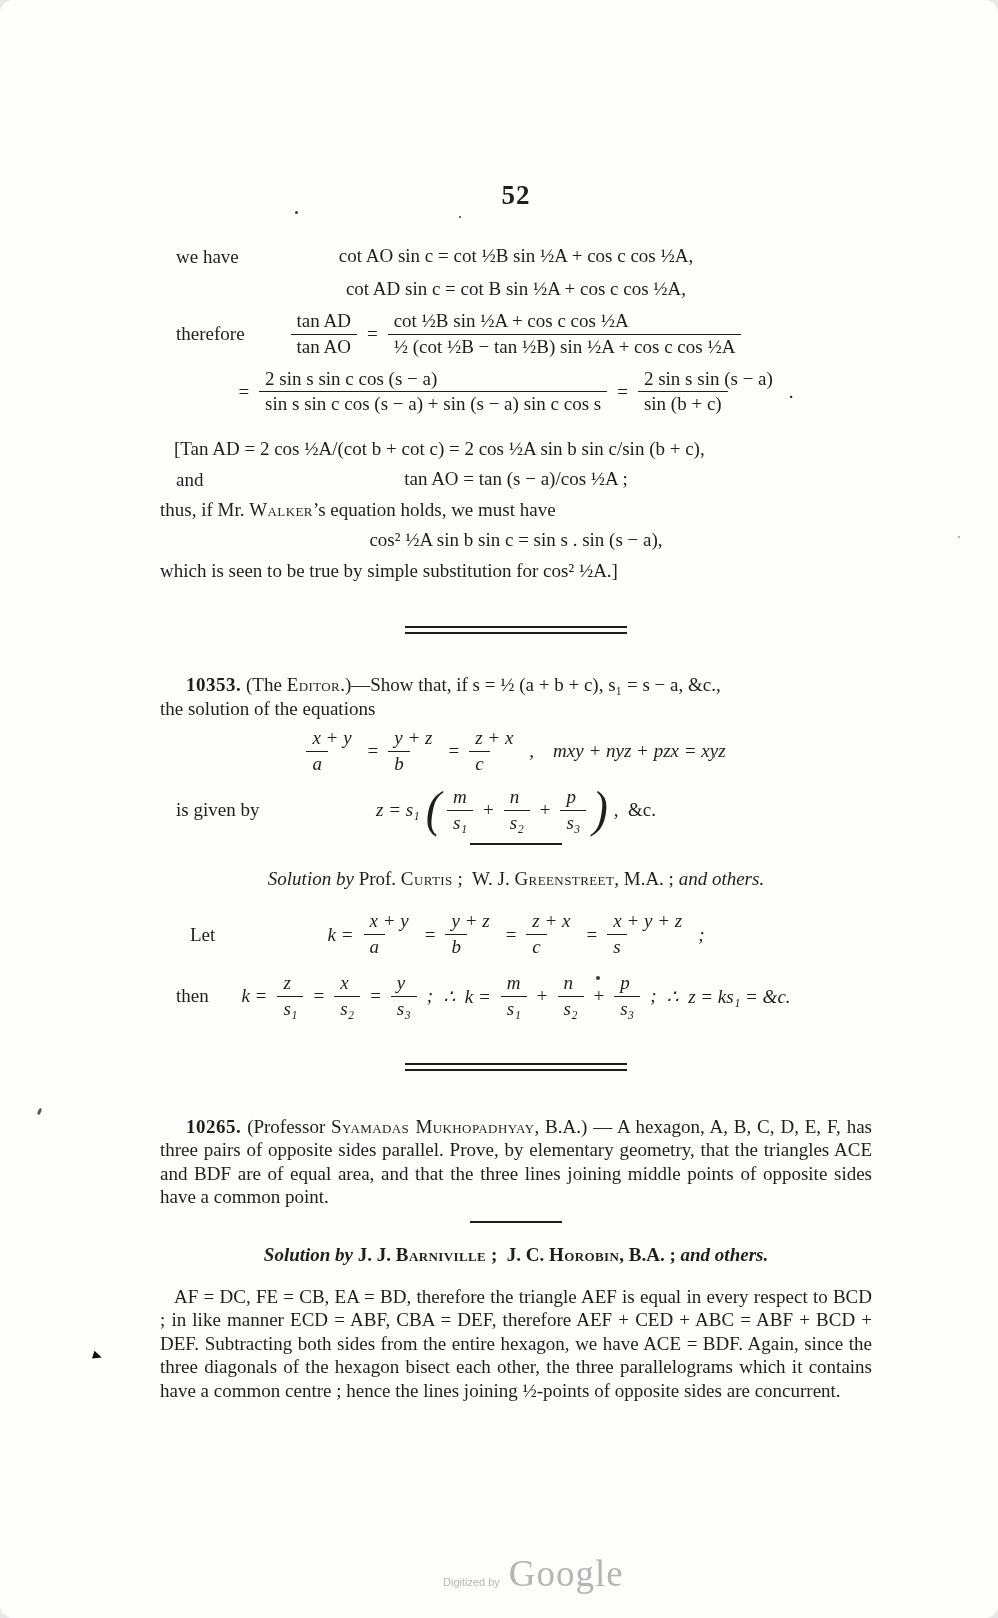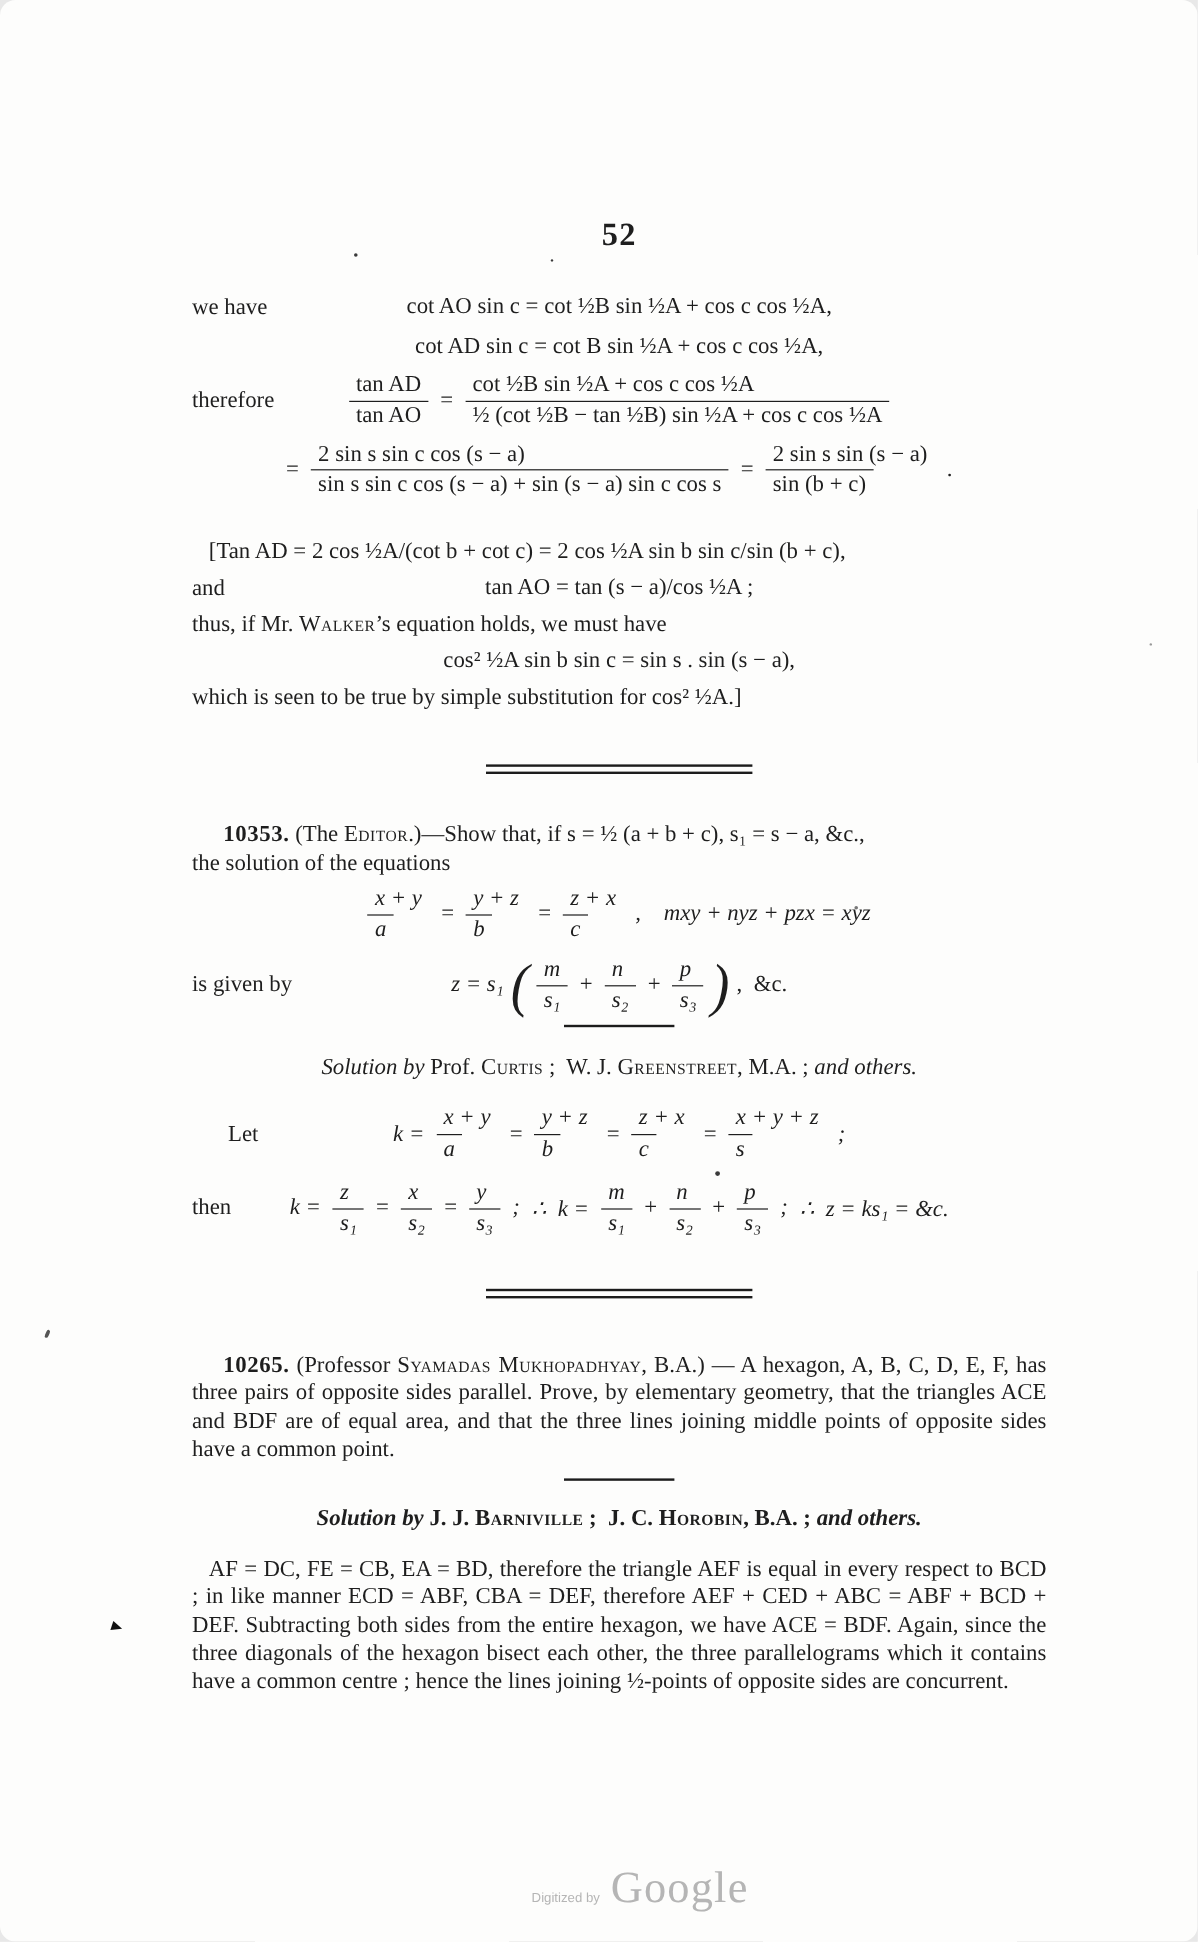--- a/index.html
+++ b/index.html
@@ -10,21 +10,21 @@
     font-family:"Liberation Serif","DejaVu Serif",serif;
     color:#1e1e1e;
     overflow:hidden;
     border-radius:13px;
   }
   .content{position:absolute;left:160px;top:0;width:712px;}
   .pageno{padding-top:180px;text-align:center;font-size:27px;font-weight:bold;letter-spacing:1px;line-height:30px;}
 
   
   .eqline{position:relative;text-align:center;margin-top:6px;}
-  .eqline .label{position:absolute;left:0;top:50%;transform:translateY(-50%);font-size:19px;}
+  .eqline .label{position:absolute;left:16px;top:50%;transform:translateY(-50%);font-size:19px;}
   .eq{display:inline-flex;align-items:center;justify-content:center;white-space:nowrap;font-size:19px;font-style:italic;}
   .eq .rm{font-style:normal;}
   .eq > span{margin:0 5px;}
   .frac{display:inline-flex;flex-direction:column;align-items:flex-start;line-height:1.2;}
   .frac .num{padding:0 6px 1px;}
   .frac .den{border-top:1.6px solid #1e1e1e;padding:1px 6px 0;}
   .bigp{font-size:46px;font-weight:normal;line-height:0;margin:0 1px !important;transform:scaleY(1.08);}
 
   .simple-eq{line-height:32px;margin-top:0;}
   .para{font-size:19px;line-height:23.5px;text-align:justify;margin:0;}
@@ -96,21 +96,21 @@
           </span>
           <span class="rm">=</span>
           <span class="frac rm">
             <span class="num">2 sin s sin (s − a)</span>
             <span class="den">sin (b + c)</span>
           </span>
           <span class="rm">.</span>
         </span>
       </div>
 
-      <p class="para indent-sm" style="margin-top:29px;line-height:30px;">
+      <p class="para indent-sm" style="margin-top:18px;line-height:30px;">
         <span>[Tan AD = 2 cos ½A/(cot b + cot c) = 2 cos ½A sin b sin c/sin (b + c),</span>
       </p>
 
       <div class="eqline simple-eq" style="line-height:30px;">
         <span class="label">and</span>
         <span class="eq">
             <span class="rm">tan AO = tan (s − a)/cos ½A ;</span>
           </span>
       </div>
 

